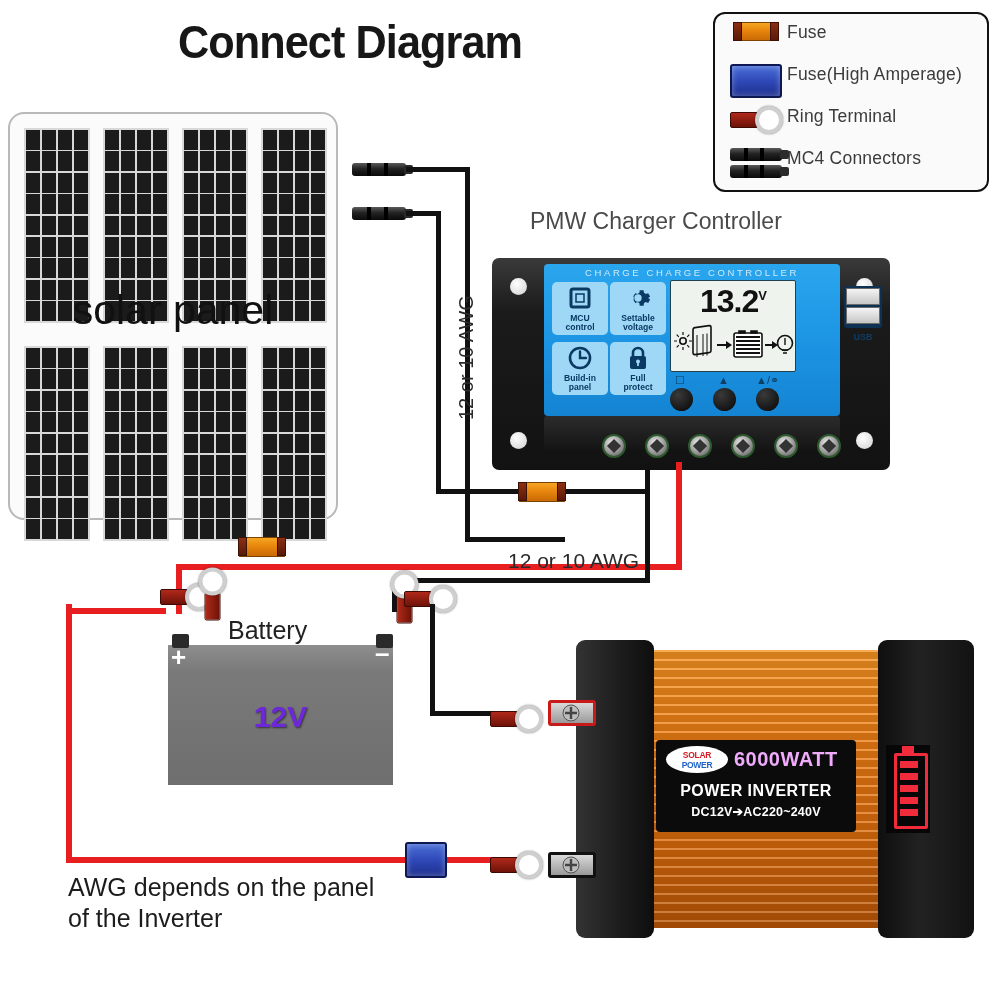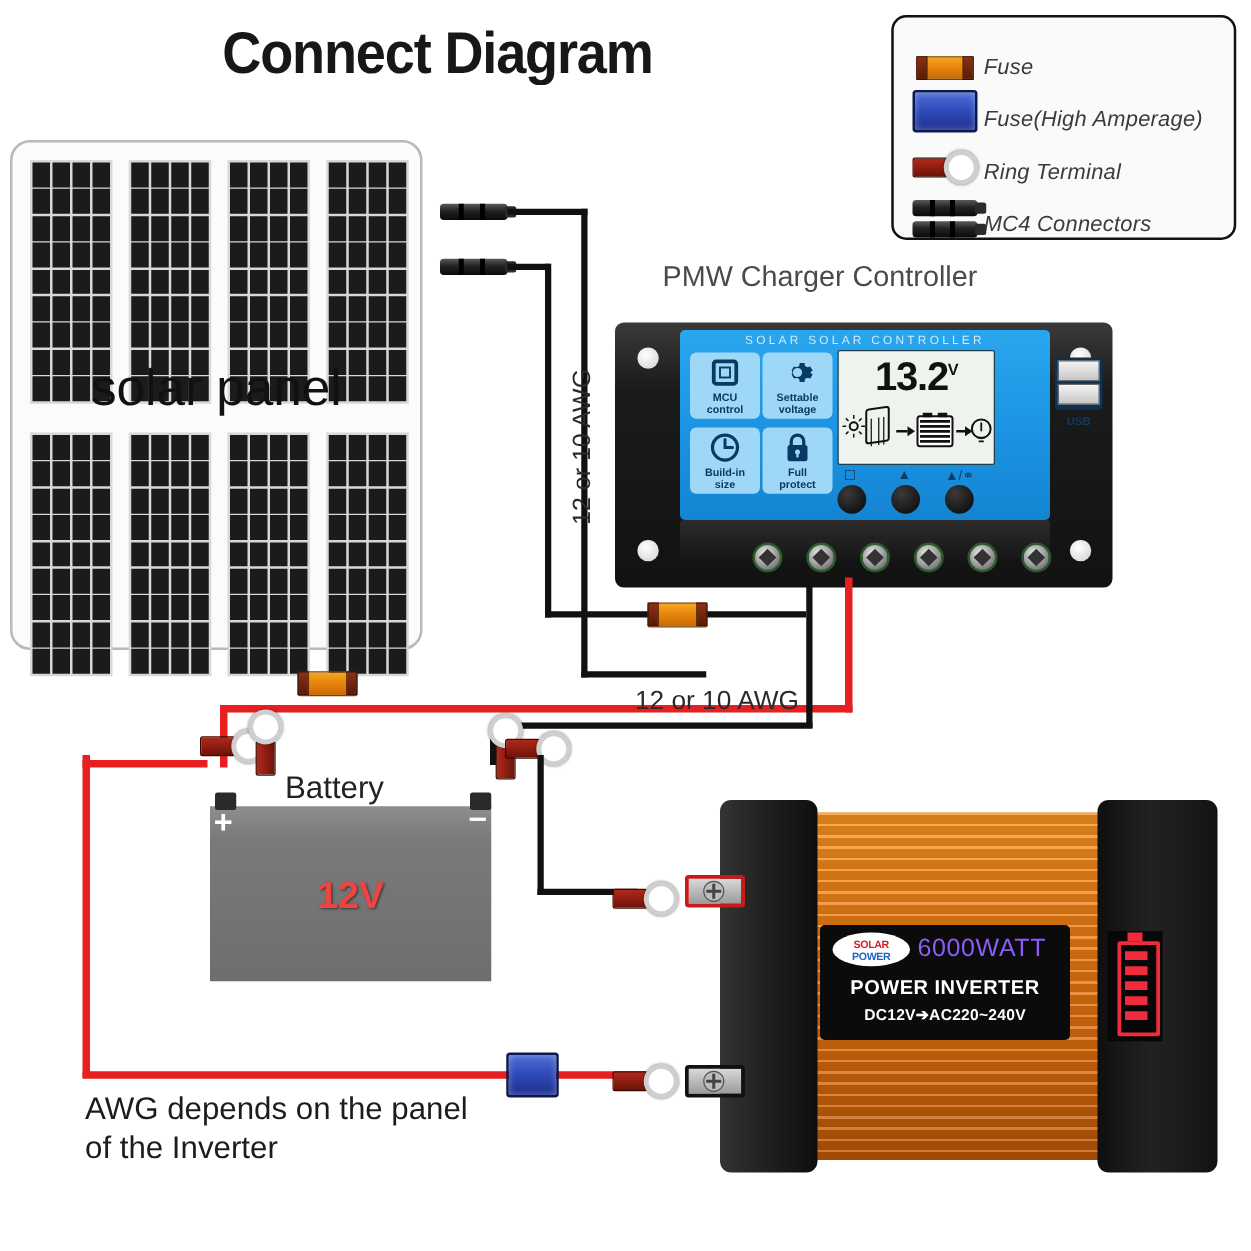--- a/index.html
+++ b/index.html
@@ -7,21 +7,21 @@
        font-family:"Liberation Sans",sans-serif;}
   .abs{position:absolute;}
 
   
   #title{left:0;top:14px;width:700px;text-align:center;font-size:47px;font-weight:bold;
          color:#171717;letter-spacing:-1px;transform:scaleX(.92);font-family:"Liberation Sans",sans-serif;}
 
   
   #legend{left:713px;top:12px;width:276px;height:180px;background:#fafafa;border:2px solid #111;
           border-radius:12px;box-sizing:border-box;padding:8px 10px;}
-  .legend-row{display:flex;align-items:flex-end;height:42px;font-style:italic;}
+  .legend-row{display:flex;align-items:flex-start;height:42px;}
   .legend-ico{width:62px;flex:0 0 62px;display:flex;align-items:center;justify-content:center;}
   .legend-txt{font-size:17.5px;color:#3b3b3b;white-space:nowrap;letter-spacing:.2px;}
 
   .fuse-sm{width:44px;height:17px;border-radius:2px;
      background:linear-gradient(180deg,#f5a623 0%,#e8860d 45%,#c96a05 100%);
      border:1px solid #7a4300;position:relative;}
   .fuse-sm:before,.fuse-sm:after{content:"";position:absolute;top:-1px;width:7px;height:17px;
      background:linear-gradient(180deg,#8c2f13,#5a1a08);border:1px solid #3a1104;}
   .fuse-sm:before{left:-1px;}.fuse-sm:after{right:-1px;}
 
@@ -93,37 +93,37 @@
   .screw:after{content:"";position:absolute;left:50%;top:50%;width:10px;height:10px;
      transform:translate(-50%,-50%) rotate(45deg);background:#333;}
   .ear-hole{position:absolute;width:17px;height:17px;border-radius:50%;
      background:radial-gradient(circle at 40% 35%,#fff,#cfcfcf);}
 
   
   #batt-label{left:228px;top:616px;font-size:25px;color:#222;}
   #battery{left:168px;top:645px;width:225px;height:140px;
      background:linear-gradient(180deg,#8e8e8e 0%,#7a7a7a 18%,#6e6e6e 100%);}
   #batt-v{left:168px;top:700px;width:225px;text-align:center;font-size:30px;font-weight:bold;
-     color:#ef4444;text-shadow:1px 1px 2px rgba(0,0,0,.55);}
+     color:#6d28d9;text-shadow:1px 1px 2px rgba(0,0,0,.55);}
   .term-post{position:absolute;width:17px;height:14px;background:#2a2a2a;border-radius:2px;}
   .pm{position:absolute;font-size:26px;font-weight:bold;color:#fff;line-height:1;}
 
   
   #inverter{left:528px;top:640px;width:470px;height:300px;}
   .inv-shell{position:absolute;left:75px;top:10px;width:330px;height:278px;border-radius:10px;
      background:linear-gradient(180deg,#f79321 0%,#ef7f15 30%,#d96a0b 70%,#b95506 100%);}
   .inv-fins{position:absolute;left:0;top:0;width:330px;height:278px;border-radius:10px;
      background:repeating-linear-gradient(180deg,rgba(255,255,255,.22) 0 2px,rgba(0,0,0,.14) 2px 9px);}
   .inv-capL{position:absolute;left:48px;top:0;width:78px;height:298px;border-radius:9px;
      background:linear-gradient(90deg,#333 0%,#1d1d1d 55%,#0e0e0e 100%);}
   .inv-capR{position:absolute;left:350px;top:0;width:96px;height:298px;border-radius:9px;
      background:linear-gradient(90deg,#0f0f0f 0%,#222 45%,#121212 100%);}
   .inv-plate{position:absolute;left:128px;top:100px;width:200px;height:92px;background:#0b0b0b;
      border-radius:4px;}
-  .inv-watt{position:absolute;left:78px;top:8px;font-size:20px;font-weight:normal;color:#8b5cf6;
+  .inv-watt{position:absolute;left:78px;top:8px;font-size:20px;font-weight:bold;color:#f0abfc;
      letter-spacing:.5px;font-family:"Liberation Sans",sans-serif;}
   .inv-logo{position:absolute;left:10px;top:6px;width:62px;height:27px;border-radius:50%;
      background:#fff;display:flex;flex-direction:column;align-items:center;justify-content:center;}
   .inv-logo s{font-size:8.5px;font-weight:bold;color:#d81b24;text-decoration:none;letter-spacing:-.3px;}
   .inv-logo u{font-size:8.5px;font-weight:bold;color:#1e63c8;text-decoration:none;letter-spacing:-.3px;}
   .inv-t1{position:absolute;left:0;top:42px;width:200px;text-align:center;font-size:16px;
      font-weight:bold;color:#fff;letter-spacing:.4px;}
   .inv-t2{position:absolute;left:0;top:64px;width:200px;text-align:center;font-size:12.5px;
      font-weight:bold;color:#fff;letter-spacing:.2px;}
   .inv-disp{position:absolute;left:358px;top:105px;width:44px;height:88px;background:#070707;}
@@ -534,21 +534,21 @@
 
 <div class="abs" id="controller">
   <div class="ctrl-body"></div>
 
   <div class="ear-hole" style="left:18px;top:20px;"></div>
   <div class="ear-hole" style="left:18px;top:174px;"></div>
   <div class="ear-hole" style="left:364px;top:20px;"></div>
   <div class="ear-hole" style="left:364px;top:174px;"></div>
 
   <div class="ctrl-face">
-    <div class="ctrl-brand">SOLAR SOLAR CONTROLLER</div>
+    <div class="ctrl-brand">CHARGE CHARGE CONTROLLER</div>
 
     <div class="badge" style="left:8px;top:18px;">
       <span class="g">
         <svg width="26" height="26" viewBox="0 0 26 26">
             <rect x="4" y="4" width="18" height="18" rx="2" fill="none" stroke="#0a3a63" stroke-width="3"></rect>
             <rect x="9" y="9" width="8" height="8" fill="#9fd8f7" stroke="#0a3a63" stroke-width="1.5"></rect>
           </svg>
       </span>
       <b>MCU</b>
       <b>control</b>
@@ -566,21 +566,21 @@
     </div>
 
     <div class="badge" style="left:8px;top:78px;">
       <span class="g">
         <svg width="26" height="26" viewBox="0 0 26 26">
             <circle cx="13" cy="13" r="10" fill="none" stroke="#0a3a63" stroke-width="2.6"></circle>
             <path d="M13 6.5V13h6" stroke="#0a3a63" stroke-width="2.4" fill="none" stroke-linecap="round"></path>
           </svg>
       </span>
       <b>Build-in</b>
-      <b>size</b>
+      <b>panel</b>
     </div>
 
     <div class="badge" style="left:66px;top:78px;">
       <span class="g">
         <svg width="24" height="26" viewBox="0 0 24 26">
             <path d="M7 11V8a5 5 0 0110 0v3" fill="none" stroke="#0a3a63" stroke-width="2.6"></path>
             <rect x="4" y="11" width="16" height="13" rx="2" fill="#0a3a63"></rect>
             <circle cx="12" cy="16.5" r="2" fill="#9fd8f7"></circle>
             <rect x="11.1" y="16.5" width="1.8" height="4.5" fill="#9fd8f7"></rect>
           </svg>

